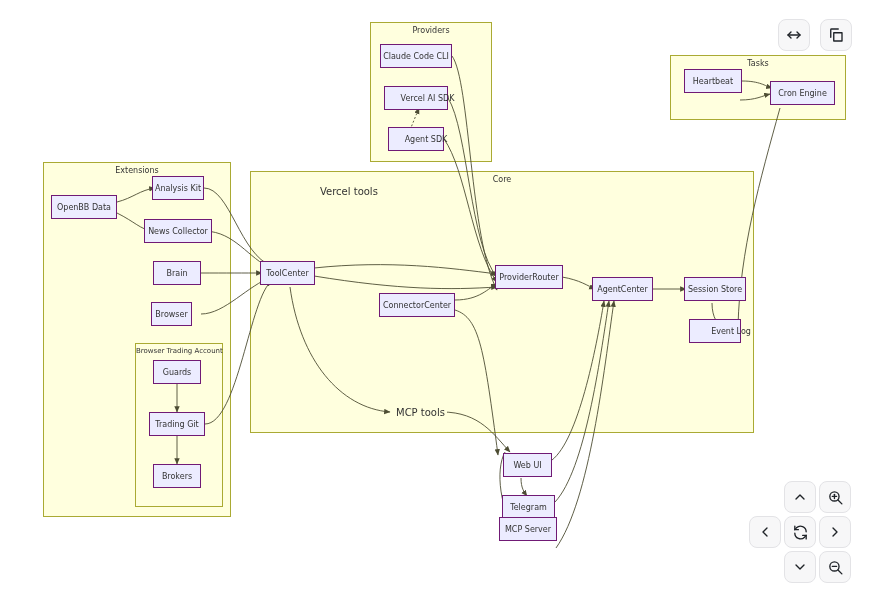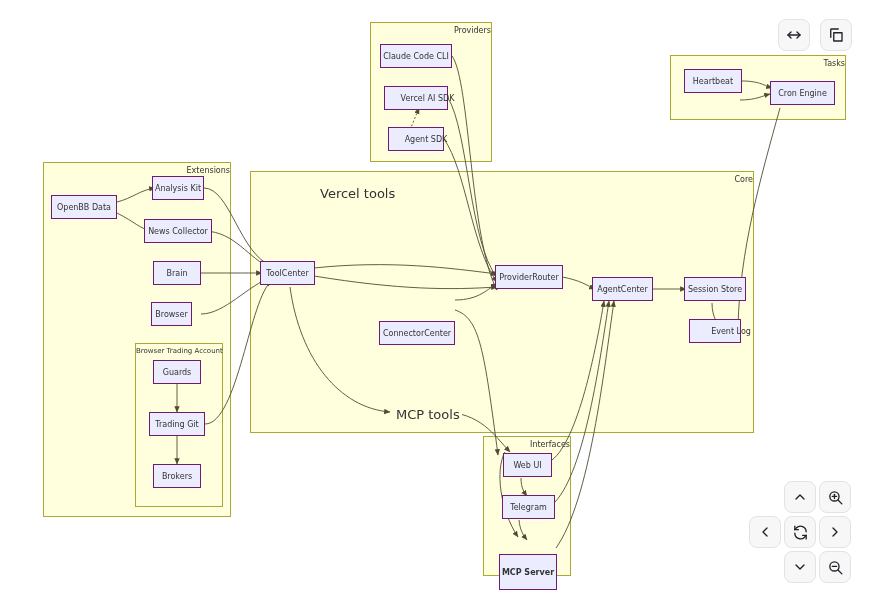--- a/index.html
+++ b/index.html
@@ -15,41 +15,41 @@
   #edges { position: absolute; left: 0; top: 0; width: 875px; height: 590px; }
 
   .cluster {
     position: absolute;
     background: #ffffde;
     border: 1px solid #aaaa33;
   }
   .cluster-title {
     position: absolute;
     top: 3px; left: 0; right: 0;
-    text-align: right;
+    text-align: center;
     font-size: 8px;
     color: #333333;
     white-space: nowrap;
   }
   .node {
     position: absolute;
     background: #ececff;
     border: 1px solid #701a75;
     display: flex;
     align-items: center;
     justify-content: center;
     font-size: 8px;
     color: #333333;
     text-align: center;
     white-space: nowrap;
     z-index: 5;
   }
   .edge-label {
     position: absolute;
-    font-size: 13px;
+    font-size: 10px;
     color: #333333;
     background: #ffffde;
     padding: 0 2px;
     white-space: nowrap;
     z-index: 4;
   }
 
   
   .ctrl {
     position: absolute;
@@ -82,23 +82,20 @@
   </div>
 
   <div class="cluster" style="left:135px; top:343px; width:88px; height:164px;">
     <div class="cluster-title" style="font-size:7px;">Browser Trading Account</div>
   </div>
 
   <div class="cluster" style="left:250px; top:171px; width:504px; height:262px;">
     <div class="cluster-title">Core</div>
   </div>
 
-  <div class="cluster" style="left:483px; top:436px; width:88px; height:140px;">
-    <div class="cluster-title">Interfaces</div>
-  </div>
 
   <svg id="edges" viewBox="0 0 875 590">
     <defs>
       <marker id="ah" markerWidth="8" markerHeight="8" refX="6.5" refY="3" orient="auto" markerUnits="strokeWidth">
         <path d="M0,0 L7,3 L0,6 z" fill="#4d4d33"></path>
       </marker>
     </defs>
     <g fill="none" stroke="#4d4d33" stroke-width="0.9" marker-end="url(#ah)">
 
       <path d="M117,202 C133,198 140,190 155,188"></path>
@@ -192,21 +189,21 @@
   <div class="node" style="left:149px; top:412px; width:56px; height:24px;">
     <span>Trading Git</span>
     </div>
   <div class="node" style="left:153px; top:464px; width:48px; height:24px;">
     <span>Brokers</span>
     </div>
 
   <div class="node" style="left:260px; top:261px; width:55px; height:24px;">
     <span>ToolCenter</span>
     </div>
-  <div class="node" style="left:379px; top:293px; width:76px; height:24px;margin-top:28px;">
+  <div class="node" style="left:379px; top:293px; width:76px; height:24px;">
     <span>ConnectorCenter</span>
     </div>
   <div class="node" style="left:495px; top:265px; width:68px; height:24px;">
     <span>ProviderRouter</span>
     </div>
   <div class="node" style="left:592px; top:277px; width:61px; height:24px;">
     <span>AgentCenter</span>
     </div>
   <div class="node" style="left:684px; top:277px; width:62px; height:24px;">
     <span>Session Store</span>
@@ -214,21 +211,21 @@
   <div class="node" style="left:689px; top:319px; width:52px; height:24px;padding-left:32px;">
     <span>Event Log</span>
     </div>
 
   <div class="node" style="left:503px; top:453px; width:49px; height:24px;">
     <span>Web UI</span>
     </div>
   <div class="node" style="left:502px; top:495px; width:53px; height:24px;">
     <span>Telegram</span>
     </div>
-  <div class="node" style="left:499px; top:554px; width:58px; height:36px;font-weight:bold;">
+  <div class="node" style="left:499px; top:517px; width:58px; height:24px;">
     <span>MCP Server</span>
     </div>
 
   <div class="ctrl" style="left:778px; top:19px;">
     <span>
       <svg width="18" height="18" viewBox="0 0 24 24" fill="none" stroke="#1f2328" stroke-width="1.8" stroke-linecap="round" stroke-linejoin="round">
         <line x1="4" y1="12" x2="20" y2="12"></line>
           <polyline points="8,8 4,12 8,16"></polyline>
           <polyline points="16,8 20,12 16,16"></polyline>
       </svg>

